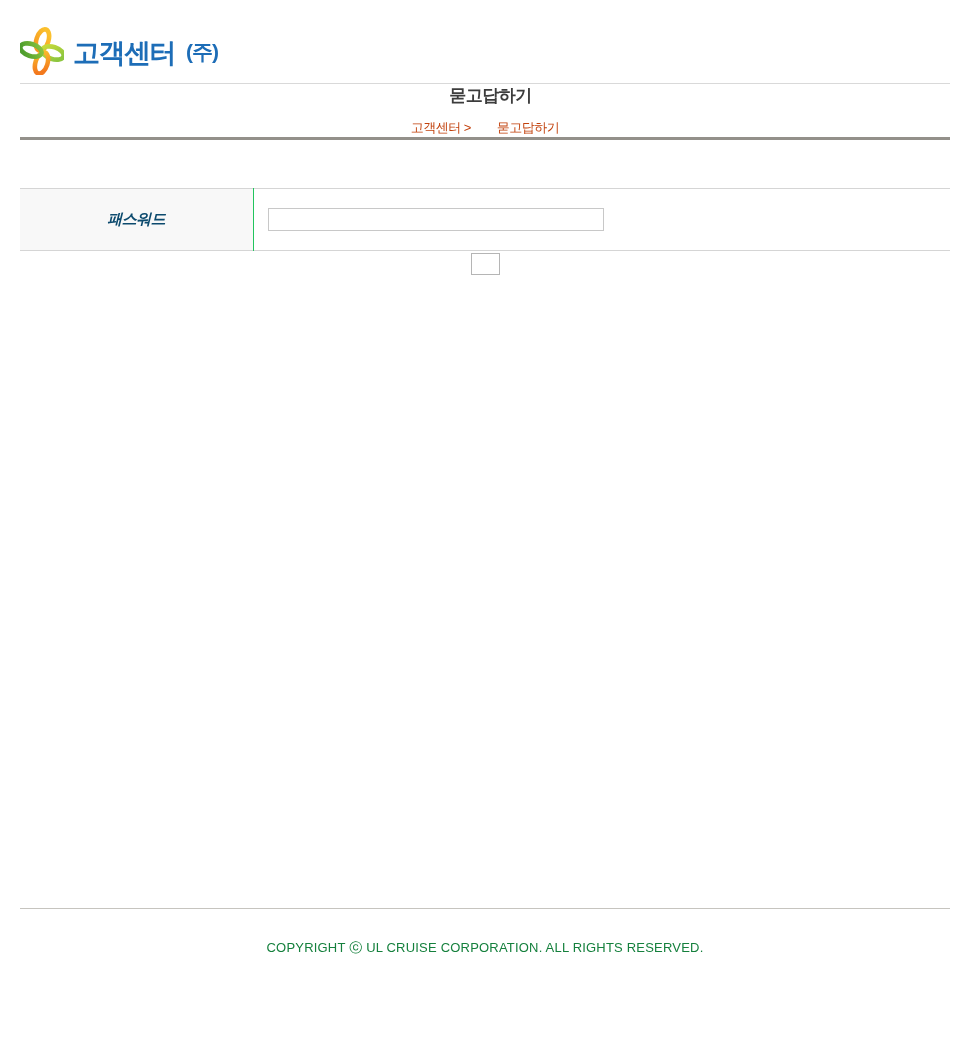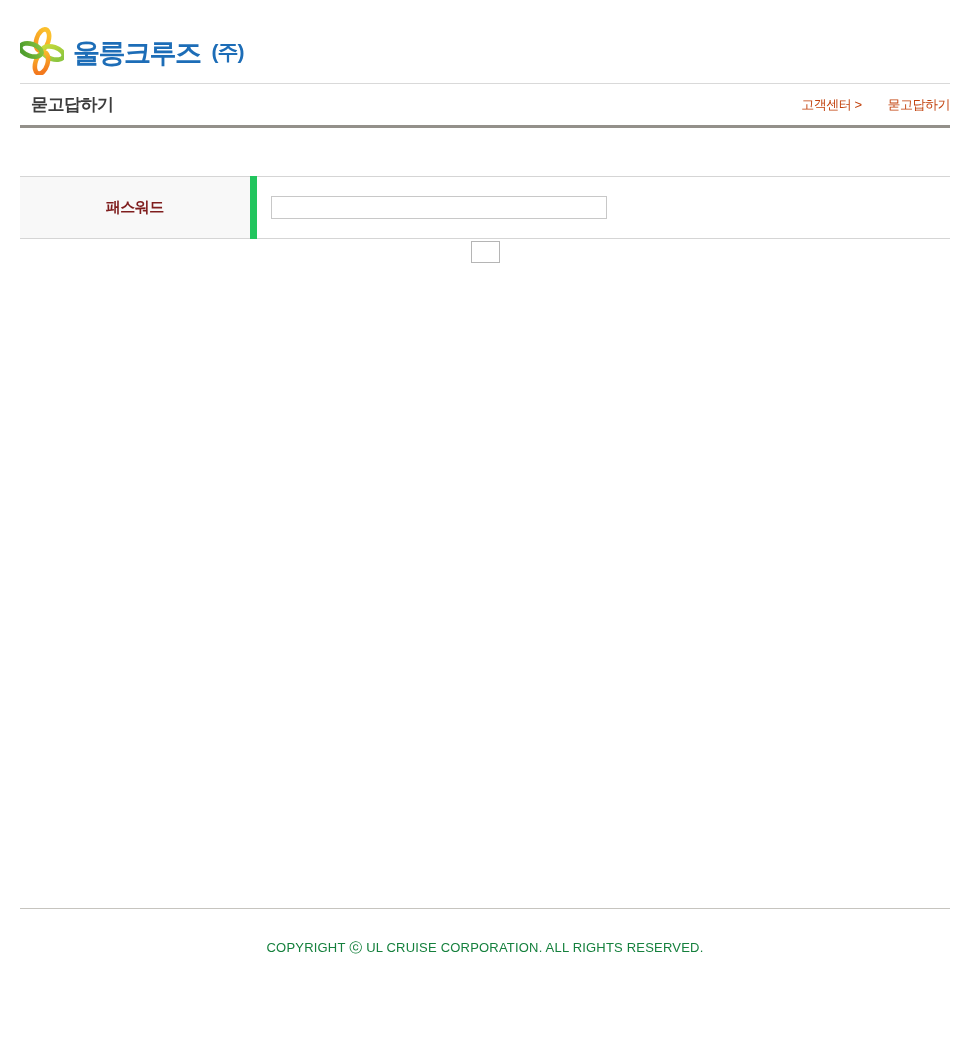--- a/index.html
+++ b/index.html
@@ -8,31 +8,31 @@
   .container { margin:0 20px; width:930px; }
 
   
   .header { padding-top:27px; height:80px; }
   .logo { display:inline-flex; align-items:center; gap:9px; cursor:pointer; text-decoration:none; }
   .logo-text { font-size:27px; font-weight:bold; color:#1d6db7; letter-spacing:-1.5px; line-height:1; }
   .logo-suffix { font-size:21px; font-weight:600; color:#1d6db7; letter-spacing:-1px; margin-left:2px; position:relative; top:-1px; }
 
   
   .title-bar { margin-top:3px; border-top:1px solid #d9d9d9; border-bottom:3px solid #93908a;
-               height:45px; display:flex; justify-content:space-between; align-items:center; }
+               height:57px; display:flex; justify-content:space-between; align-items:center;flex-direction:column; }
   .page-title { font-size:17px; font-weight:bold; color:#3c3c3c; padding-left:11px; letter-spacing:-0.5px; }
   .breadcrumb { display:flex; align-items:center; font-size:13px; color:#c2410c; letter-spacing:-0.5px; }
   .breadcrumb .crumb { cursor:pointer; }
   .breadcrumb .crumb-gap { width:26px; }
 
   
   .pw-table { margin-top:48px; width:100%; border-collapse:collapse;
               border-top:1px solid #d5d5d5; border-bottom:1px solid #d5d5d5; }
-  .pw-table th { width:233px; background:#f8f8f8; border-right:7px solid #22c55e; height:62px;
-                 font-size:15px; font-weight:bold; color:#7f1d1d; text-align:center; letter-spacing:-0.5px; }
+  .pw-table th { width:233px; background:#f8f8f8; border-right:1px solid #22c55e; height:62px;
+                 font-size:15px; font-weight:bold; color:#0c4a6e; text-align:center; letter-spacing:-0.5px;font-style:italic; }
   .pw-table td { background:#ffffff; padding-left:14px; }
   .pw-input { width:336px; height:23px; border:1px solid #c8c8c8; background:#ffffff; padding:0 4px;
               font-size:13px; font-family:"Liberation Sans", sans-serif; outline:none; display:block; }
 
   
   .submit-row { text-align:center; margin-top:2px; }
   .submit-button { display:inline-block; width:29px; height:22px; border:1px solid #b5b5b5;
                    background:#ffffff; cursor:pointer; font-size:11px; line-height:20px; color:#555; }
 
   
@@ -65,21 +65,21 @@
               <stop offset="0" stop-color="#fbc02d"></stop>
               <stop offset="1" stop-color="#f3791d"></stop>
             </linearGradient>
           </defs>
           <ellipse cx="22.5" cy="13" rx="6" ry="11" transform="rotate(18 22.5 13)" fill="none" stroke="url(#gTop)" stroke-width="4.6"></ellipse>
           <ellipse cx="33" cy="26" rx="11" ry="6" transform="rotate(18 33 26)" fill="none" stroke="url(#gRight)" stroke-width="4.6"></ellipse>
           <ellipse cx="21.5" cy="36" rx="6" ry="11" transform="rotate(18 21.5 36)" fill="none" stroke="url(#gBottom)" stroke-width="4.6"></ellipse>
           <ellipse cx="11" cy="23" rx="11" ry="6" transform="rotate(18 11 23)" fill="none" stroke="url(#gLeft)" stroke-width="4.6"></ellipse>
         </svg>
       </span>
-      <span class="logo-text">울릉크루즈</span>
+      <span class="logo-text">고객센터</span>
       <span class="logo-suffix">(주)</span>
     </a>
   </div>
 
   <div class="title-bar">
     <div class="page-title">묻고답하기</div>
     <div class="breadcrumb">
       <span class="crumb">고객센터 &gt;</span>
       <span class="crumb-gap"></span>
       <span class="crumb">묻고답하기</span>

